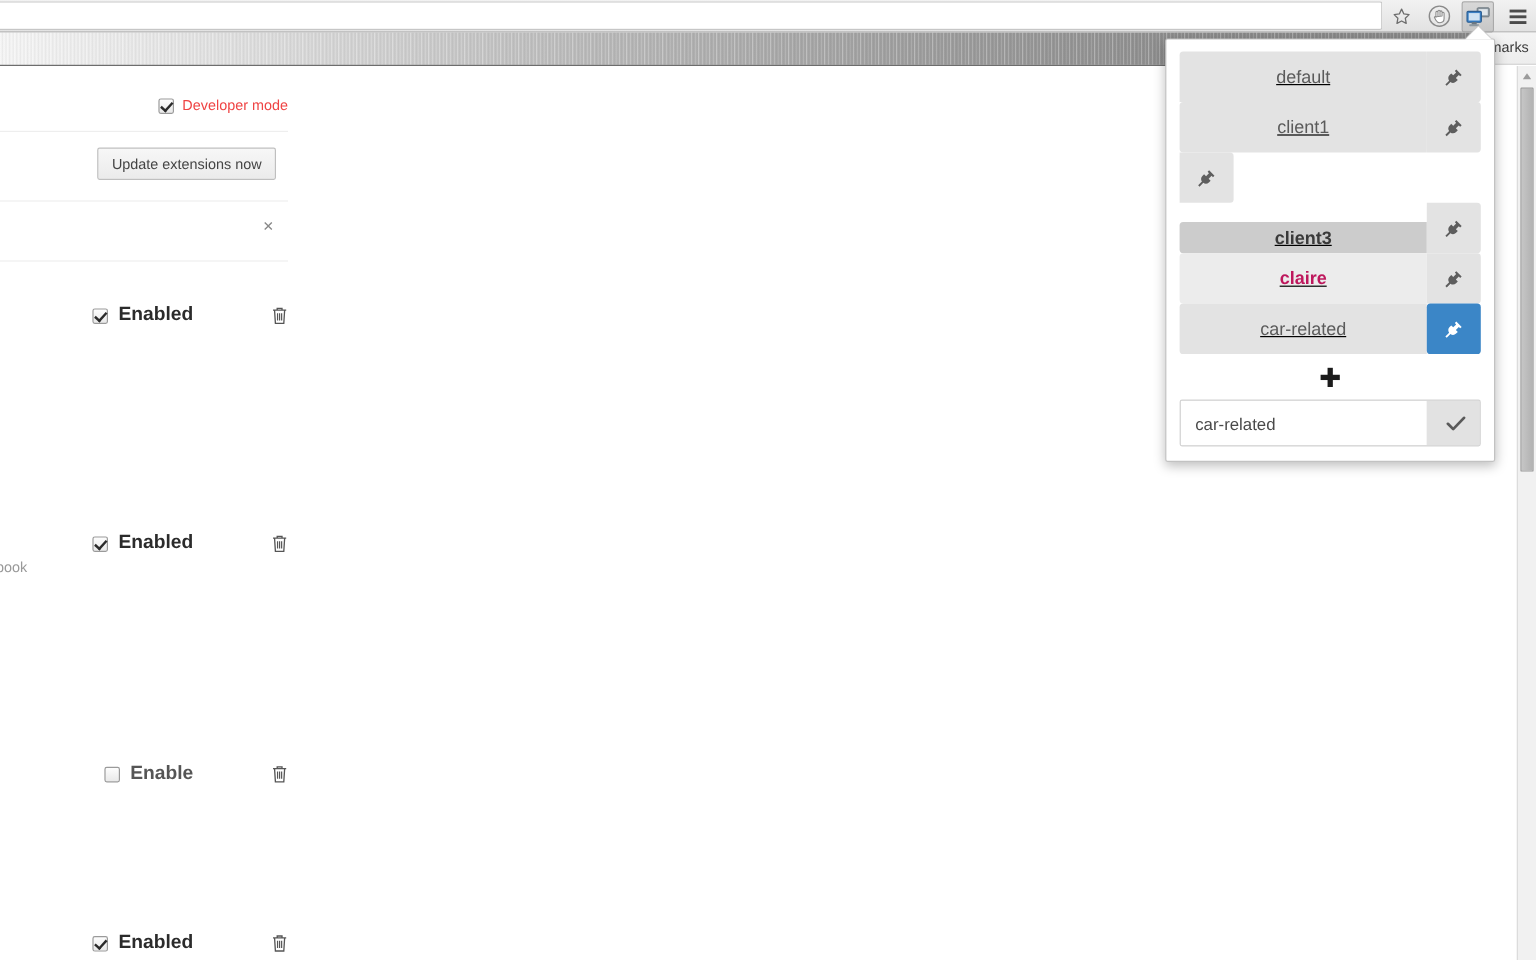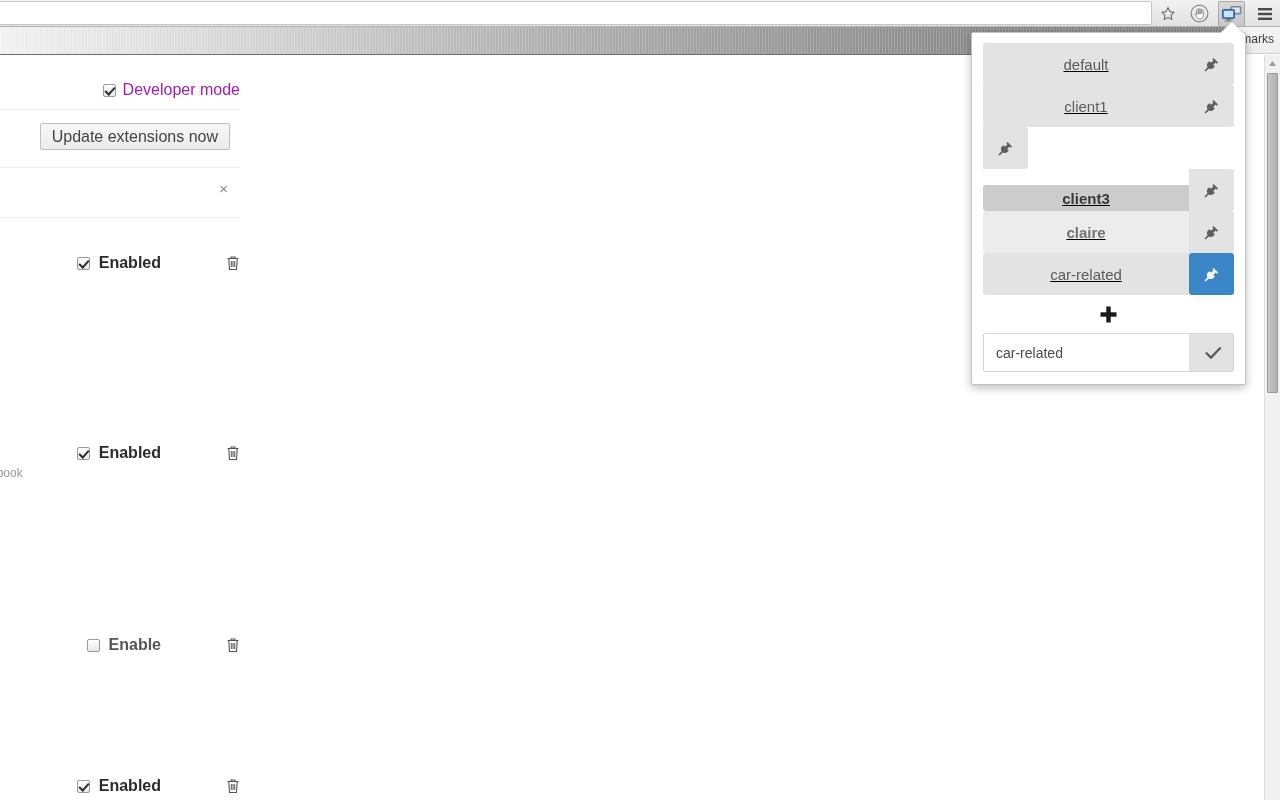--- a/index.html
+++ b/index.html
@@ -121,41 +121,41 @@
   }
 
   .dev-mode-row {
     position: absolute;
     right: 0; top: 26px;
     display: flex;
     align-items: center;
     gap: 7px;
   }
   .dev-mode-label {
-    font-size: 16px;
-    color: #a21caf;
+    font-size: 12px;
+    color: #ef4444;
   }
 
   .hr {
     position: absolute;
     left: 0;
     width: 760px;
     height: 1px;
     background: #eeeeee;
   }
   .hr1 { top: 54px; }
   .hr2 { top: 112px; }
   .hr3 { top: 162px; }
 
   .update-btn {
     position: absolute;
     right: 10px; top: 68px;
     height: 25px;
     padding: 0 11px;
-    font-size: 16px;
+    font-size: 12px;
     color: #444;
     background: linear-gradient(to bottom,#f7f7f7,#ebebeb);
     border: 1px solid #bfbfbf;
     border-radius: 2px;
     display: flex;
     align-items: center;
     cursor: default;
   }
 
   .notif-close {
@@ -296,21 +296,21 @@
   }
   .profile-row:first-child .profile-name { border-radius: 3px 0 0 0; }
   .profile-row.selected .profile-name {
     background: #cccccc;
     color: #3a3a3a;
     font-weight: bold;
     margin-top: 16px;
   }
   .profile-row.light .profile-name {
     background: #ececec;
-    color: #737373;
+    color: #be185d;
     font-weight: bold;
   }
   .plug-cell {
     flex: 0 0 45px;
     background: #e3e3e3;
     display: flex;
     align-items: center;
     justify-content: center;
     border-radius: 0 3px 3px 0;
   }

